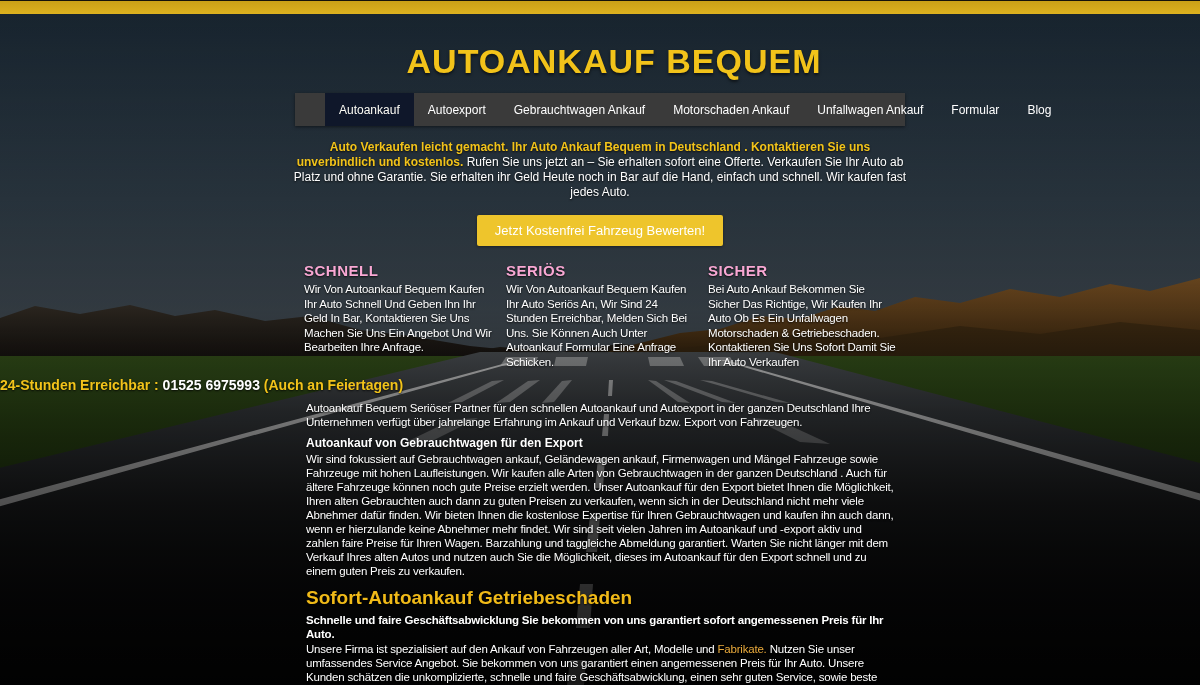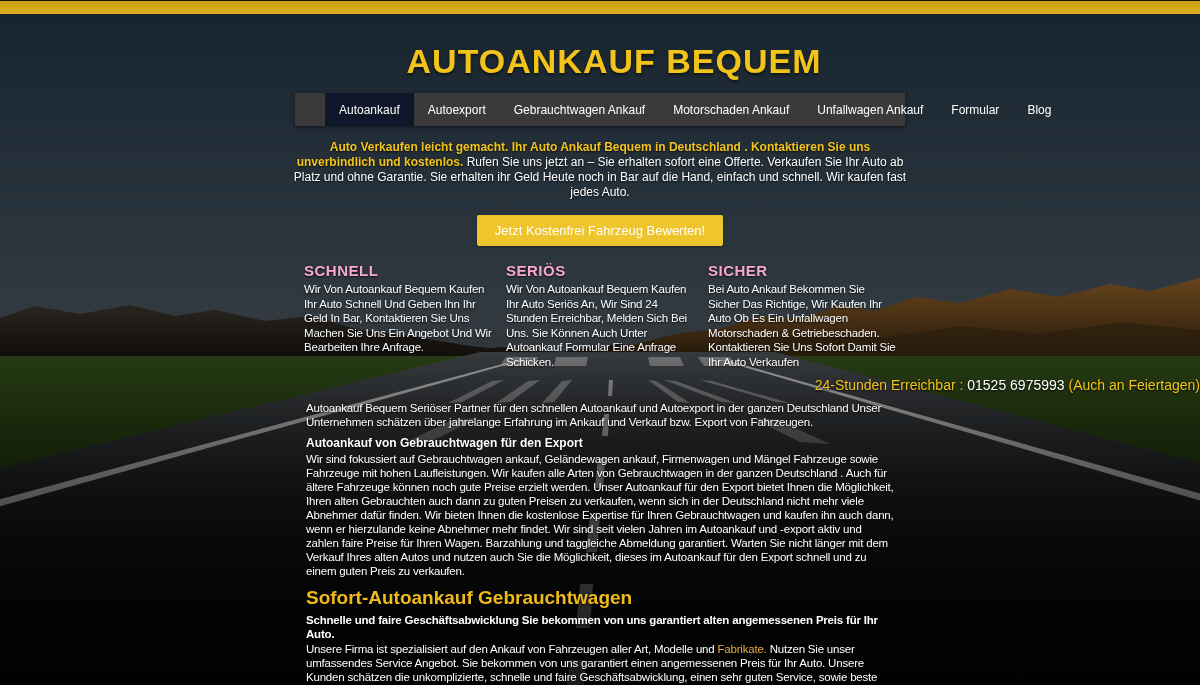--- a/index.html
+++ b/index.html
@@ -89,23 +89,23 @@
   }
   .feature p {
     font-size: 11.5px;
     line-height: 14.5px;
     letter-spacing: -.2px;
     color: #ffffff;
     text-shadow: 0 1px 2px rgba(0,0,0,.8);
   }
   .hotline {
     margin-top: 8px;
-    text-align: right;
+    text-align: left;
     font-size: 14px;
-    font-weight: normal;
+    font-weight: bold;
     text-shadow: 0 1px 2px rgba(0,0,0,.8);
   }
   .hotline .yellow { color: #f2c31a; }
   .hotline .white  { color: #ffffff; }
   .sections {
     width: 588px;
     margin: 8px auto 0;
     color: #ffffff;
   }
   .sections h2 {
@@ -258,28 +258,28 @@
 
   <p class="hotline">
     <span class="yellow">24-Stunden Erreichbar :</span>
     <span class="white">01525 6975993</span>
     <span class="yellow">(Auch an Feiertagen)</span>
   </p>
 
   <div class="sections">
 
     <section>
-      <p>Autoankauf Bequem Seriöser Partner für den schnellen Autoankauf und Autoexport in der ganzen Deutschland Unser Unternehmen schätzen über jahrelange Erfahrung im Ankauf und Verkauf bzw. Export von Fahrzeugen.</p>
+      <p>Autoankauf Bequem Seriöser Partner für den schnellen Autoankauf und Autoexport in der ganzen Deutschland Ihre Unternehmen verfügt über jahrelange Erfahrung im Ankauf und Verkauf bzw. Export von Fahrzeugen.</p>
       <h4>Autoankauf von Gebrauchtwagen für den Export</h4>
       <p>Wir sind fokussiert auf Gebrauchtwagen ankauf, Geländewagen ankauf, Firmenwagen und Mängel Fahrzeuge sowie Fahrzeuge mit hohen Laufleistungen. Wir kaufen alle Arten von Gebrauchtwagen in der ganzen Deutschland . Auch für ältere Fahrzeuge können noch gute Preise erzielt werden. Unser Autoankauf für den Export bietet Ihnen die Möglichkeit, Ihren alten Gebrauchten auch dann zu guten Preisen zu verkaufen, wenn sich in der Deutschland nicht mehr viele Abnehmer dafür finden. Wir bieten Ihnen die kostenlose Expertise für Ihren Gebrauchtwagen und kaufen ihn auch dann, wenn er hierzulande keine Abnehmer mehr findet. Wir sind seit vielen Jahren im Autoankauf und -export aktiv und zahlen faire Preise für Ihren Wagen. Barzahlung und taggleiche Abmeldung garantiert. Warten Sie nicht länger mit dem Verkauf Ihres alten Autos und nutzen auch Sie die Möglichkeit, dieses im Autoankauf für den Export schnell und zu einem guten Preis zu verkaufen.</p>
     </section>
 
     <section>
-      <h2>Sofort-Autoankauf Gebrauchtwagen</h2>
-      <p class="bold-lead">Schnelle und faire Geschäftsabwicklung Sie bekommen von uns garantiert alten angemessenen Preis für Ihr Auto.</p>
+      <h2>Sofort-Autoankauf Getriebeschaden</h2>
+      <p class="bold-lead">Schnelle und faire Geschäftsabwicklung Sie bekommen von uns garantiert sofort angemessenen Preis für Ihr Auto.</p>
       <p>
         <span>Unsere Firma ist spezialisiert auf den Ankauf von Fahrzeugen aller Art, Modelle und</span>
         <a class="inline-link">Fabrikate.</a>
         <span>Nutzen Sie unser umfassendes Service Angebot. Sie bekommen von uns garantiert einen angemessenen Preis für Ihr Auto. Unsere Kunden schätzen die unkomplizierte, schnelle und faire Geschäftsabwicklung, einen sehr guten Service, sowie beste Preise für Ihr Auto. Wir zahlen den Verkaufspreis Ihres Autos bar aus. In der ganzen Deutschland sind wir für Sie im Einsatz.</span>
       </p>
     </section>
 
   </div>
 </div>
 

